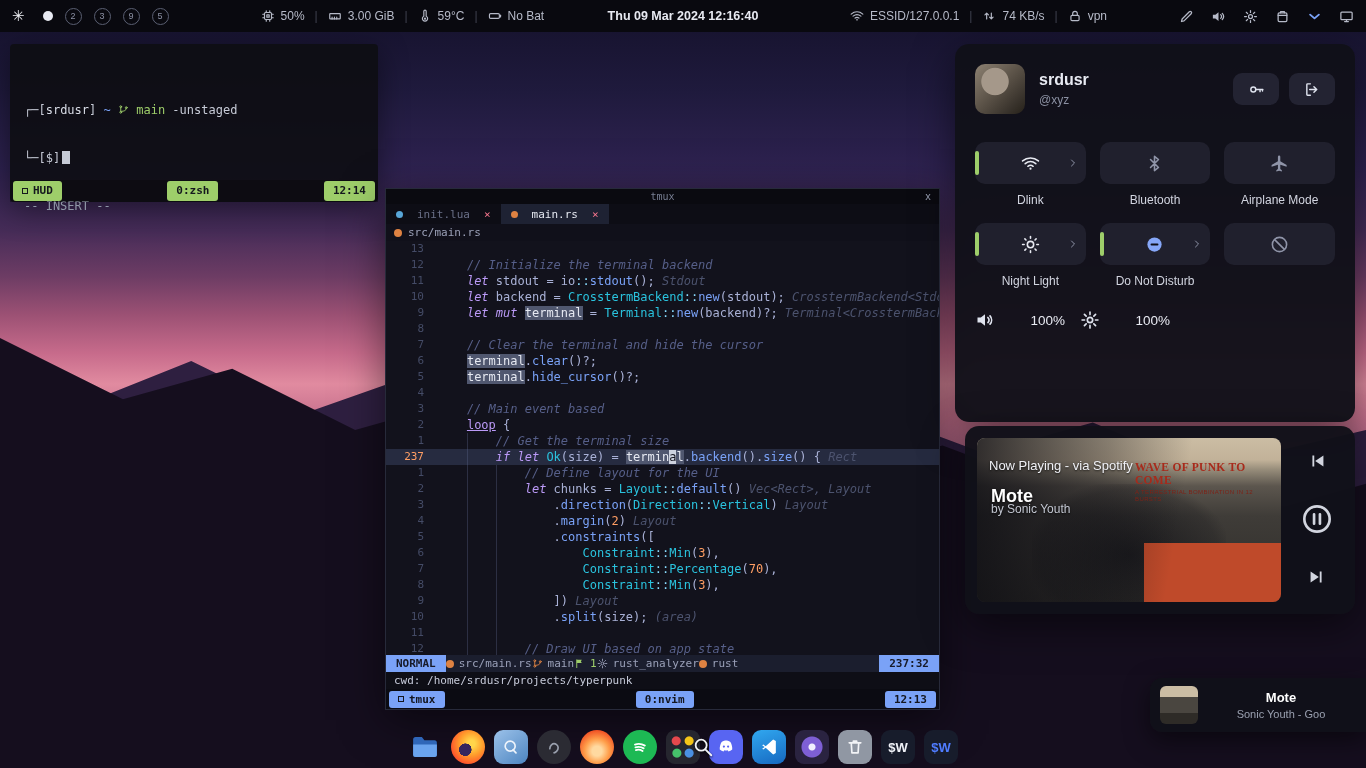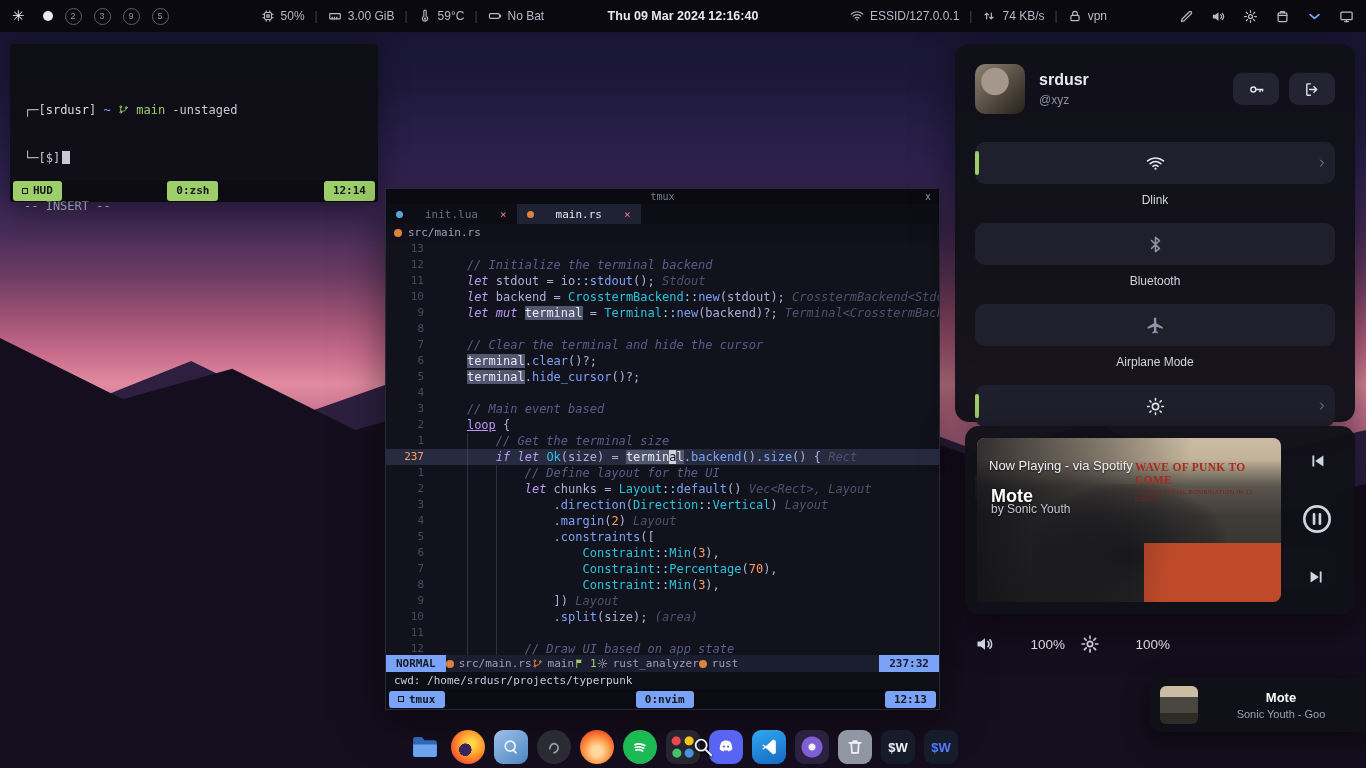--- a/index.html
+++ b/index.html
@@ -35,21 +35,21 @@
   .t-cursor{display:inline-block;width:8px;height:13px;background:#c6cad6;vertical-align:-2px;margin-left:2px}
   .term-bar{position:absolute;left:0;right:0;bottom:0;height:22px;display:flex;align-items:center;justify-content:space-between;padding:0 3px;background:rgba(8,8,10,.4)}
   .pill-g{background:#9ece6a;color:#15181e;font-weight:700;font-size:11px;padding:2px 9px;border-radius:3px;display:flex;align-items:center;gap:5px}
   .sq{width:6px;height:6px;border:1.5px solid #15181e;display:inline-block;box-sizing:border-box}
 
   
   .edwin{position:absolute;left:385px;top:188px;width:555px;height:522px;background:rgba(15,15,23,.97);border:1px solid #272a3a;font-family:"DejaVu Sans Mono",monospace;display:flex;flex-direction:column;box-shadow:0 10px 40px rgba(0,0,0,.5);box-sizing:border-box}
   .ed-title{height:15px;background:#0a0a10;color:#787f93;font-size:10px;display:flex;align-items:center;justify-content:center;position:relative;flex:none}
   .ed-close{position:absolute;right:8px;color:#9aa0b4}
   .tabbar{height:20px;background:#0d0d15;display:flex;align-items:stretch;font-size:11px;flex:none}
-  .tab{display:flex;align-items:center;gap:22px;padding:0 10px;color:#6a7088}
+  .tab{display:flex;align-items:center;gap:14px;padding:0 10px;color:#6a7088}
   .tab.active{background:#1e2233;color:#e6e9f2}
   .dot{width:7px;height:7px;border-radius:50%;flex:none}
   .dot-lua{background:#58a6d8}.dot-rust{background:#de8242}
   .tab-x{color:#f7768e}
   .crumb{height:17px;background:#10101a;display:flex;align-items:center;gap:6px;padding:0 8px;font-size:11px;color:#9ba1b8;flex:none}
   .rdot{width:8px;height:8px;border-radius:50%;background:#de8242;display:inline-block;flex:none}
   .code{flex:1;position:relative;overflow:hidden;background:#12121c;font-size:12px}
   .cl{display:flex;height:16px;white-space:pre}
   .cl.cur{background:#262b40}
   .ln{width:38px;text-align:right;padding-right:14px;color:#444b66;font-size:11px;line-height:16px;flex:none}
@@ -76,21 +76,21 @@
 
   
   .cc{position:absolute;left:955px;top:44px;width:400px;height:378px;background:rgba(17,17,25,.97);border-radius:14px;padding:20px;box-sizing:border-box;color:#e8eaf2;box-shadow:0 12px 40px rgba(0,0,0,.5)}
   .user-row{display:flex;align-items:center;gap:14px}
   .avatar{width:50px;height:50px;border-radius:10px;background:radial-gradient(circle at 40% 35%,#a5988a 0 30%,transparent 32%),linear-gradient(135deg,#8d8172,#5e554a 45%,#39332c 80%,#262119);flex:none}
   .uname{font-size:16px;font-weight:700;line-height:1}
   .uhandle{font-size:12px;color:#8b90a2;margin-top:5px}
   .ubtns{margin-left:auto;display:flex;gap:10px}
   .ubtn{width:46px;height:32px;border-radius:9px;background:#232332;display:flex;align-items:center;justify-content:center;color:#dfe3ee}
   .ubtn .ic{width:17px;height:17px}
-  .tgrid{display:grid;grid-template-columns:repeat(1,1fr);column-gap:14px;row-gap:16px;margin-top:28px}
+  .tgrid{display:grid;grid-template-columns:repeat(3,1fr);column-gap:14px;row-gap:16px;margin-top:28px}
   .tcell{display:flex;flex-direction:column;align-items:center}
   .tile{position:relative;width:100%;height:42px;background:#20202d;border-radius:10px;display:flex;align-items:center;justify-content:center;color:#e8eaf2;box-sizing:border-box}
   .tile .ic{width:19px;height:19px}
   .tile.off{color:#8f94a8}
   .abar{position:absolute;left:0;top:9px;width:4px;height:24px;border-radius:2px;background:#9ece6a}
   .tchev{position:absolute;right:7px;width:12px!important;height:12px!important;color:#8f94a8}
   .tlabel{margin-top:9px;font-size:12px;color:#d2d5e0;height:14px;text-align:center}
   .sliders{margin-top:22px;display:flex;flex-direction:row;gap:15px}
   .srow{display:flex;align-items:center;gap:14px}
   .sicon{width:20px;height:20px;color:#dfe3ee;flex:none}

